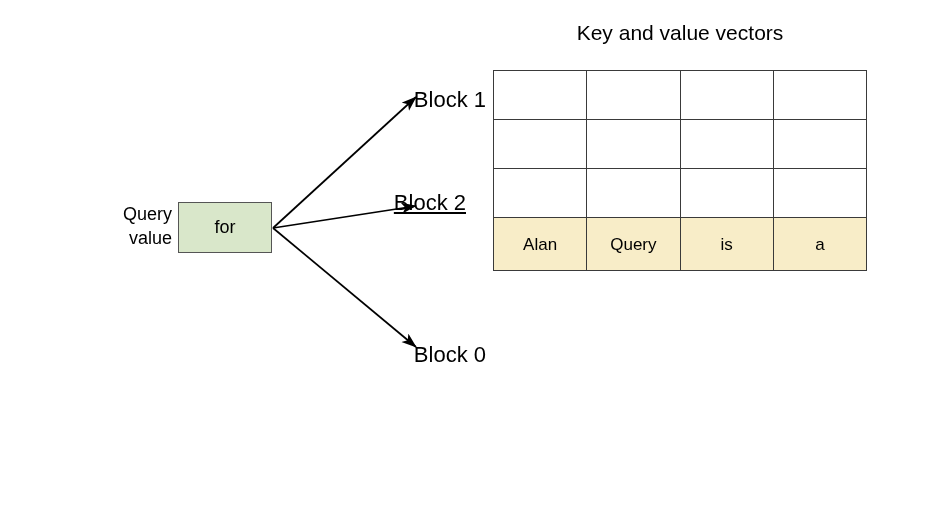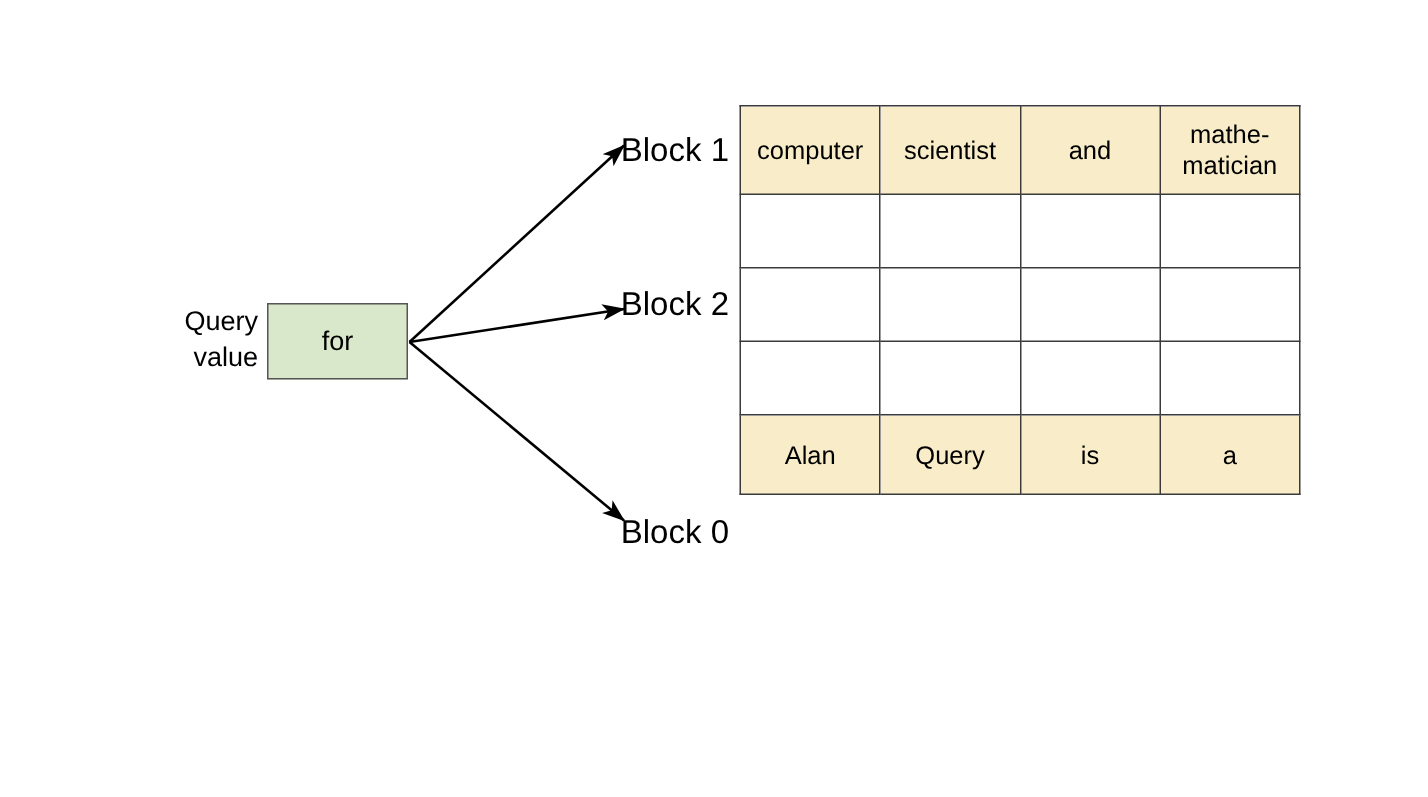--- a/index.html
+++ b/index.html
@@ -78,21 +78,21 @@
   
   .block-label {
     position: absolute;
     font-size: 22px;
     line-height: 22px;
     color: #000000;
     text-align: right;
     white-space: nowrap;
   }
   .block-label.b1 { left: 400px; top: 89px;  width: 86px; }
-  .block-label.b2 { left: 400px; top: 192px; width: 86px; }
+  .block-label.b2 { left: 380px; top: 192px; width: 86px; text-decoration: underline; }
   .block-label.b0 { left: 400px; top: 344px; width: 86px; }
 
   
   #grid {
     position: absolute;
     left: 493px;
     top: 70px;
     width: 369px;
     border-collapse: collapse;
     table-layout: fixed;
@@ -116,20 +116,21 @@
   #grid tr.r-3 td,
   #grid tr.r-4 td { height: 48px; }
   #grid tr.r-5 td { height: 52px; margin-top: 32px; }
   .cell-txt { display: block; padding: 0 2px; }
 </style>
 </head>
 <body>
 
 <div id="canvas">
 
+  <div class="chart-title">Key and value vectors</div>
 
   <div class="query-label">
     <div>Query</div>
     <div>value</div>
   </div>
 
   <div class="query-box">
     <span>for</span>
   </div>
 
@@ -143,37 +144,20 @@
     <line x1="273" y1="228" x2="416" y2="206" stroke="#000000" stroke-width="1.7" marker-end="url(#ah)"></line>
     <line x1="273" y1="228" x2="416" y2="347" stroke="#000000" stroke-width="1.7" marker-end="url(#ah)"></line>
   </svg>
 
   <div class="block-label b1">Block 1</div>
   <div class="block-label b2">Block 2</div>
   <div class="block-label b0">Block 0</div>
 
   <table id="grid">
     <tbody>
-      <tr class="r-head">
-        <td class="filled">
-            <span class="cell-txt">computer</span>
-          </td>
-        <td class="filled">
-            <span class="cell-txt">scientist</span>
-          </td>
-        <td class="filled">
-            <span class="cell-txt">and</span>
-          </td>
-        <td class="filled">
-            <span class="cell-txt">
-              <div>mathe-</div>
-              <div>matician</div>
-            </span>
-          </td>
-      </tr>
       <tr class="r-1">
         <td>
             <span class="cell-txt"></span>
           </td>
         <td>
             <span class="cell-txt"></span>
           </td>
         <td>
             <span class="cell-txt"></span>
           </td>

